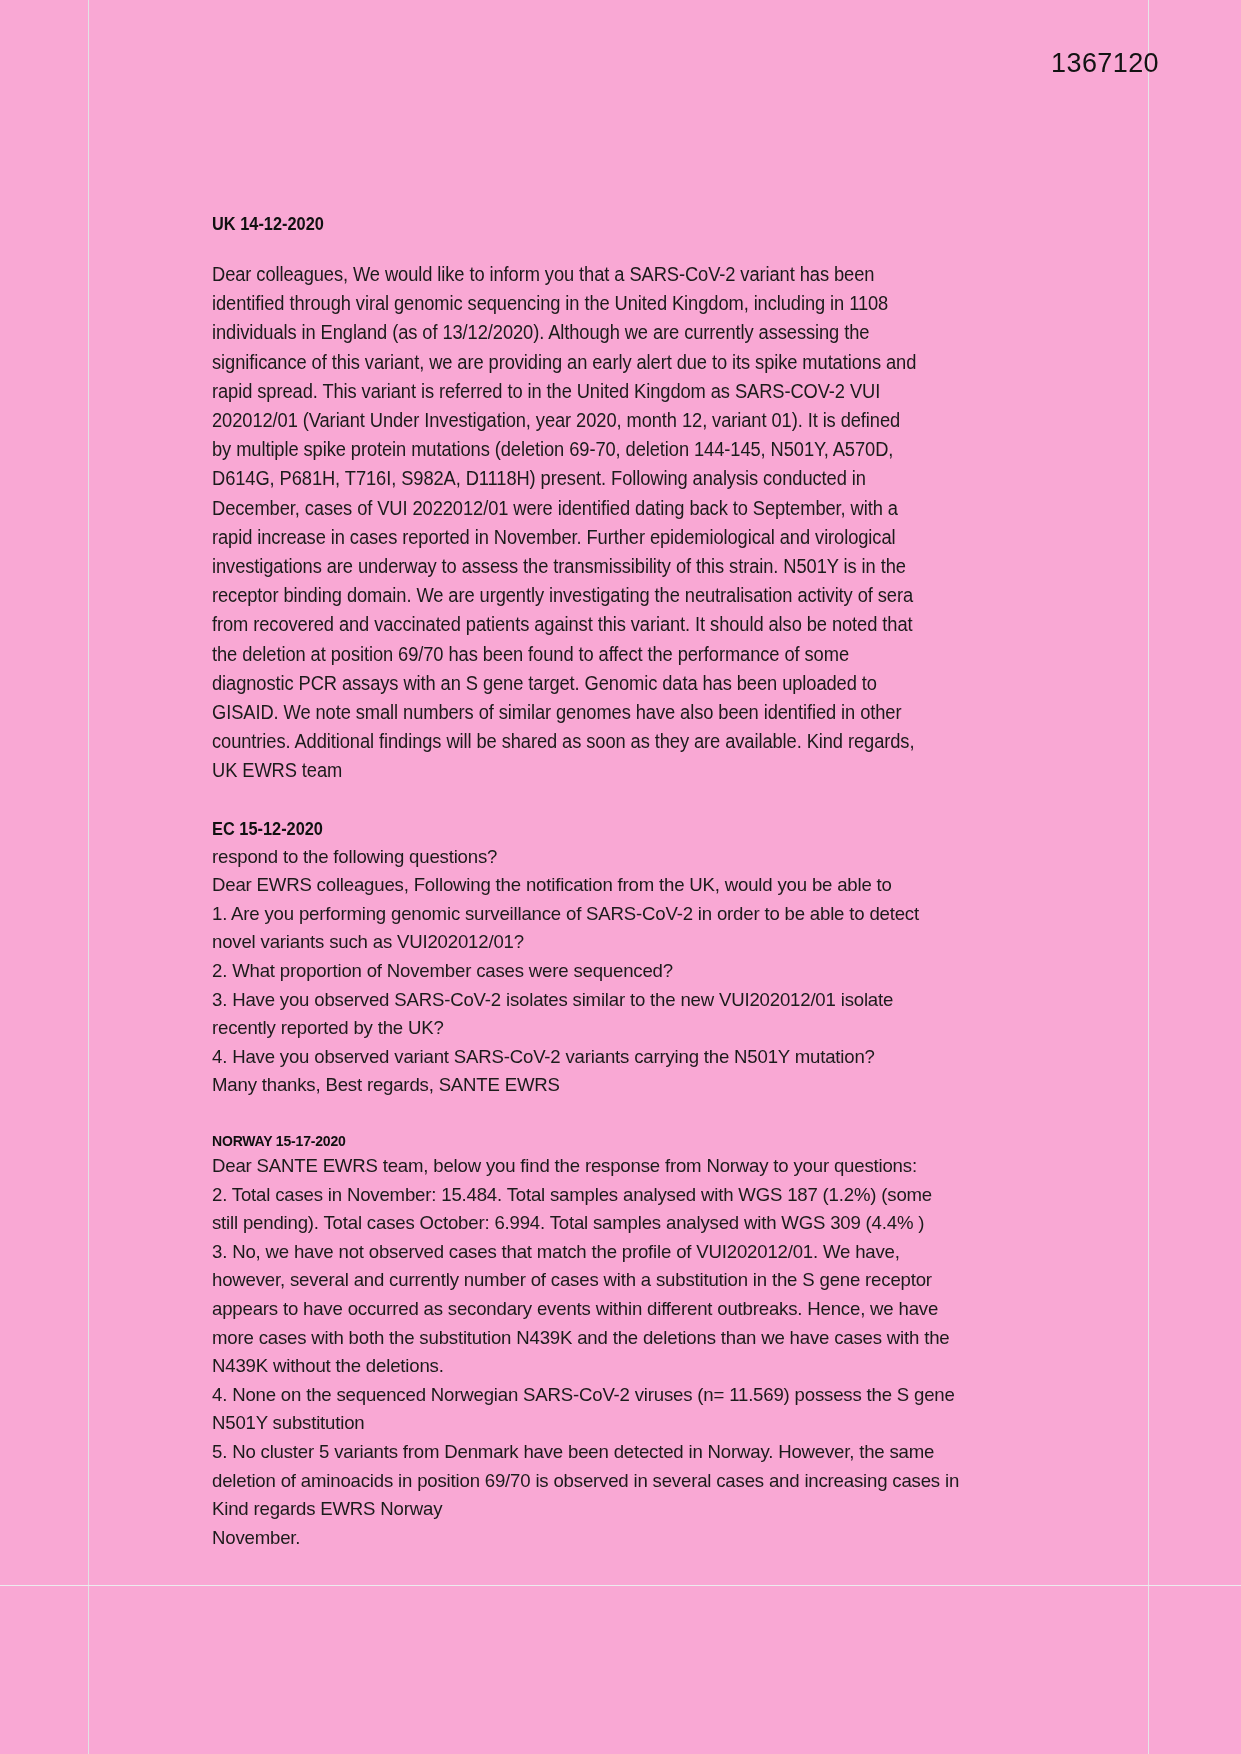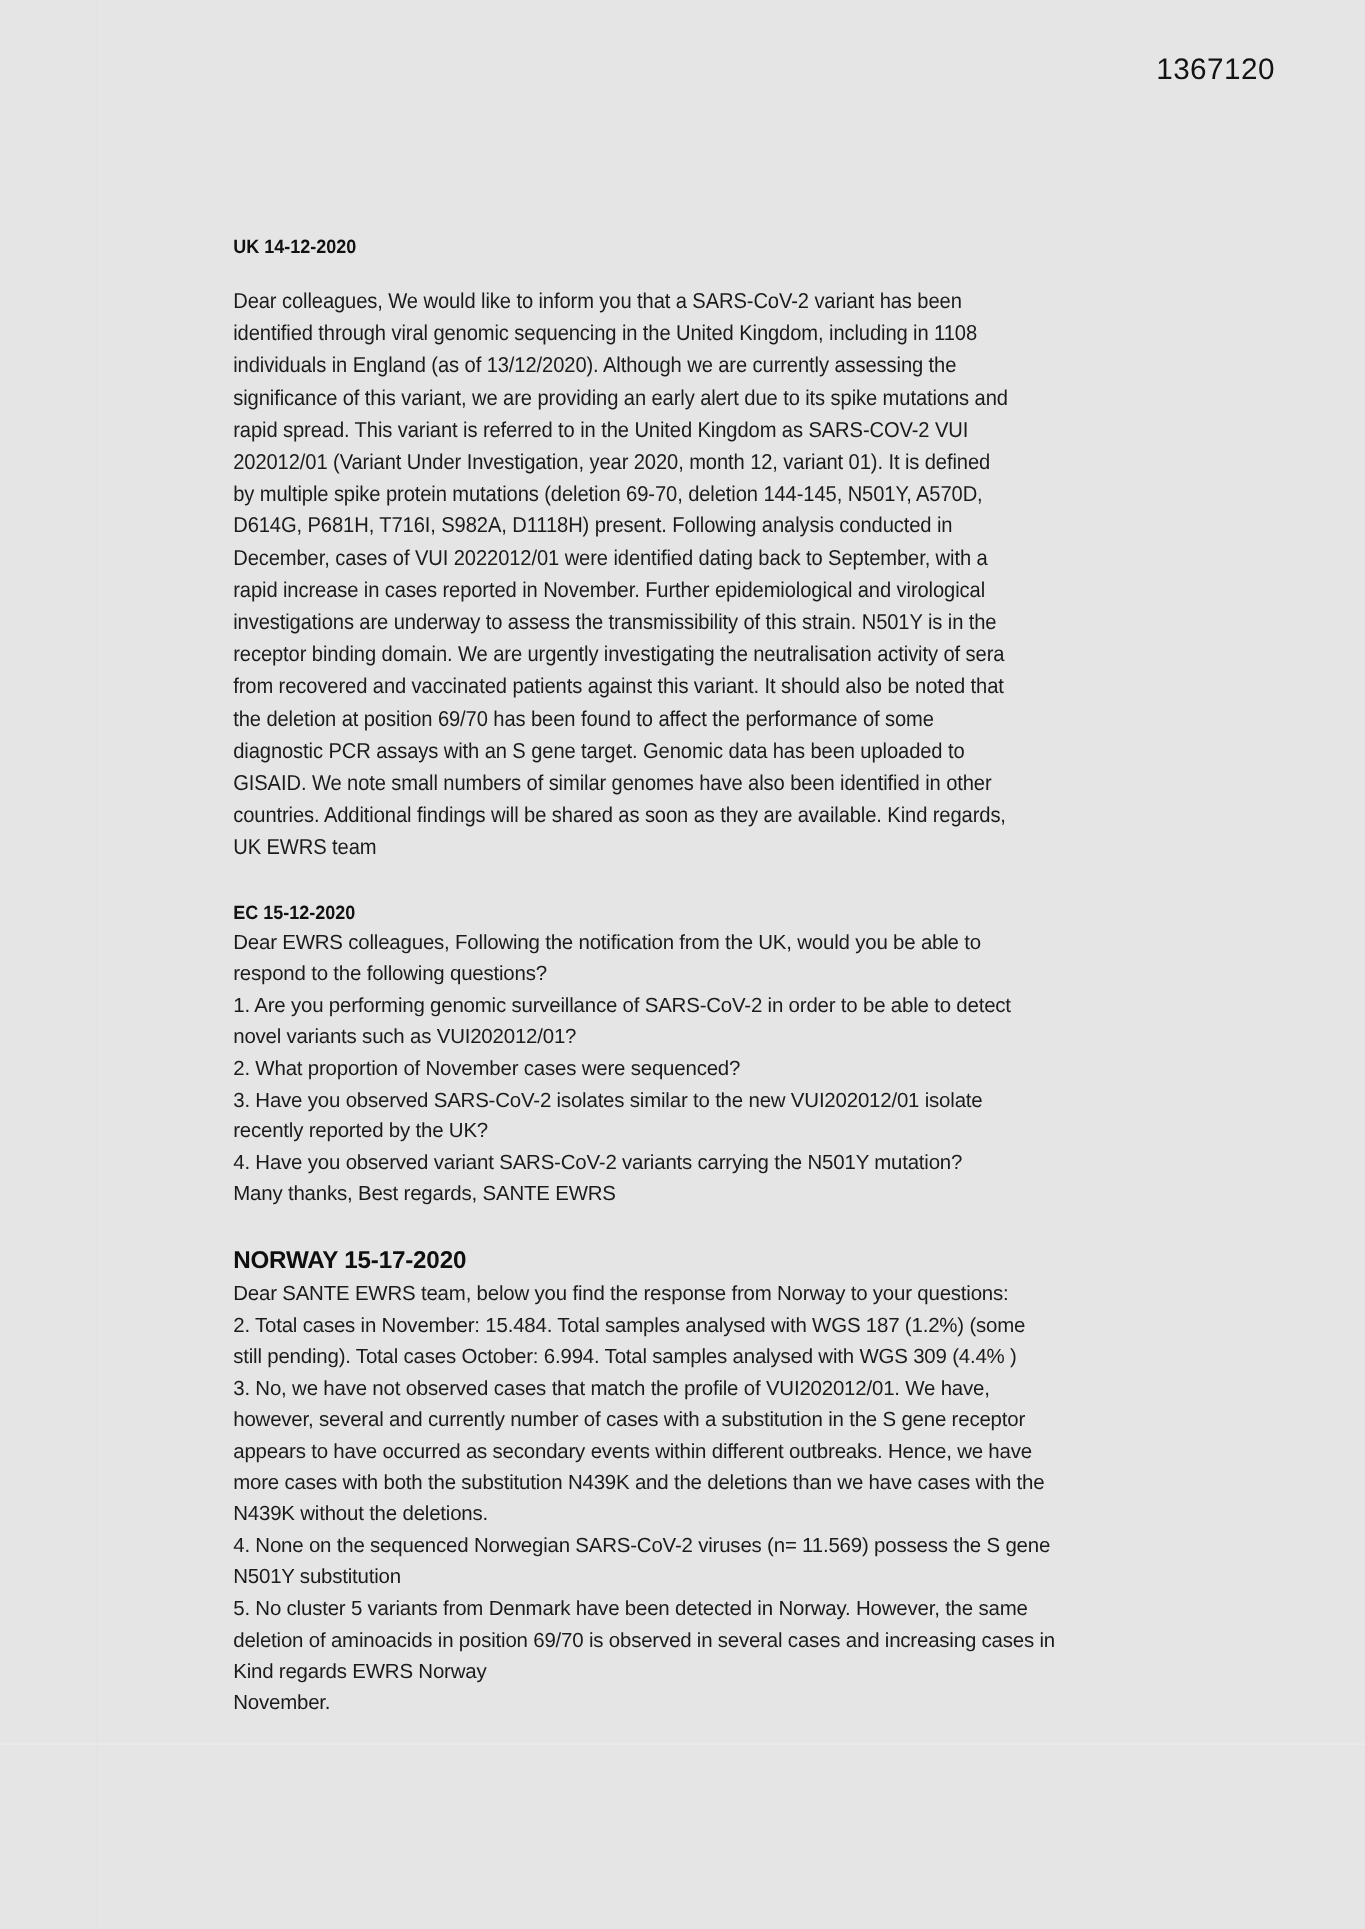--- a/index.html
+++ b/index.html
@@ -18,21 +18,21 @@
     overflow: hidden;
   }
 
   
   .page-sheet {
     position: absolute;
     left: 0;
     top: 0;
     width: 1241px;
     height: 1754px;
-    background: #e5e5e5;
+    background: #f9a8d4;
     box-sizing: border-box;
   }
 
   .scan-edge-left {
     position: absolute;
     left: 88px;
     top: 0;
     width: 1px;
     height: 1754px;
     background: #e2e2e4;
@@ -101,21 +101,21 @@
     width: 855px;
   }
 
   
   .grot {
     font-family: "Liberation Sans", sans-serif;
     letter-spacing: -0.18px;
   }
 
   .sec-head-grot {
-    font-size: 22px;
+    font-size: 14px;
     font-weight: bold;
     color: #0f0f0f;
     margin: 0;
     white-space: nowrap;
   }
 
   .body-grot {
     font-size: 18.6px;
     line-height: 28.6px;
     color: #1b1b1b;
@@ -175,22 +175,22 @@
     </div>
 
     <div class="gap-block-uk-ec"></div>
 
     <div>
       <div class="cond sec-head-cond">EC 15-12-2020</div>
 
       <div class="head-to-body-tight"></div>
 
       <div class="grot body-grot">
+        <span class="line">respond to the following questions?</span>
         <span class="line">Dear EWRS colleagues, Following the notification from the UK, would you be able to</span>
-        <span class="line">respond to the following questions?</span>
         <span class="line">1. Are you performing genomic surveillance of SARS-CoV-2 in order to be able to detect</span>
         <span class="line">novel variants such as VUI202012/01?</span>
         <span class="line">2. What proportion of November cases were sequenced?</span>
         <span class="line">3. Have you observed SARS-CoV-2 isolates similar to the new VUI202012/01 isolate</span>
         <span class="line">recently reported by the UK?</span>
         <span class="line">4. Have you observed variant SARS-CoV-2 variants carrying the N501Y mutation?</span>
         <span class="line">Many thanks, Best regards, SANTE EWRS</span>
       </div>
     </div>
 

